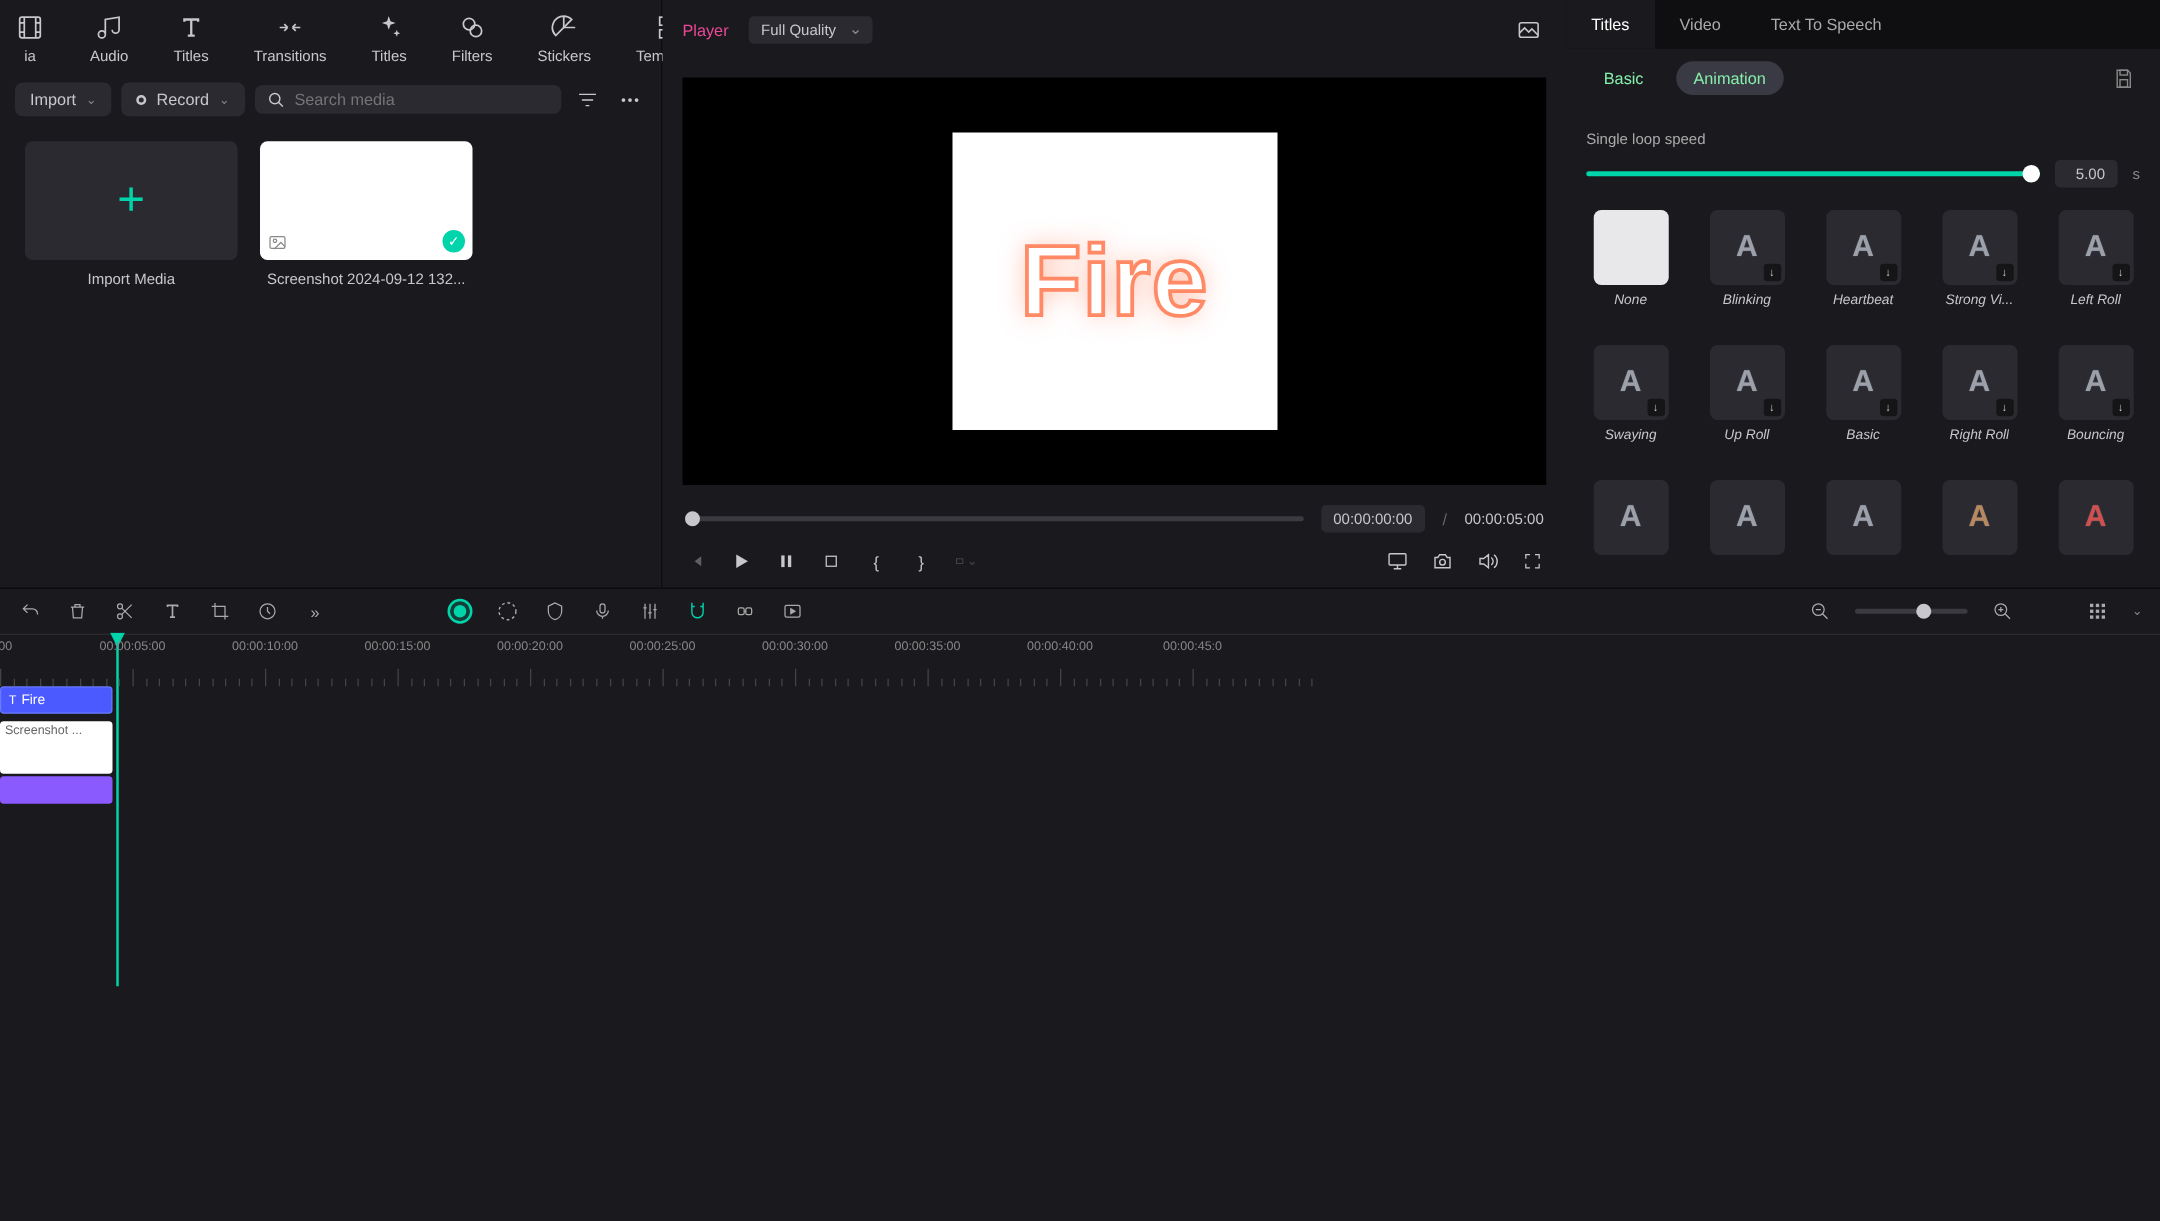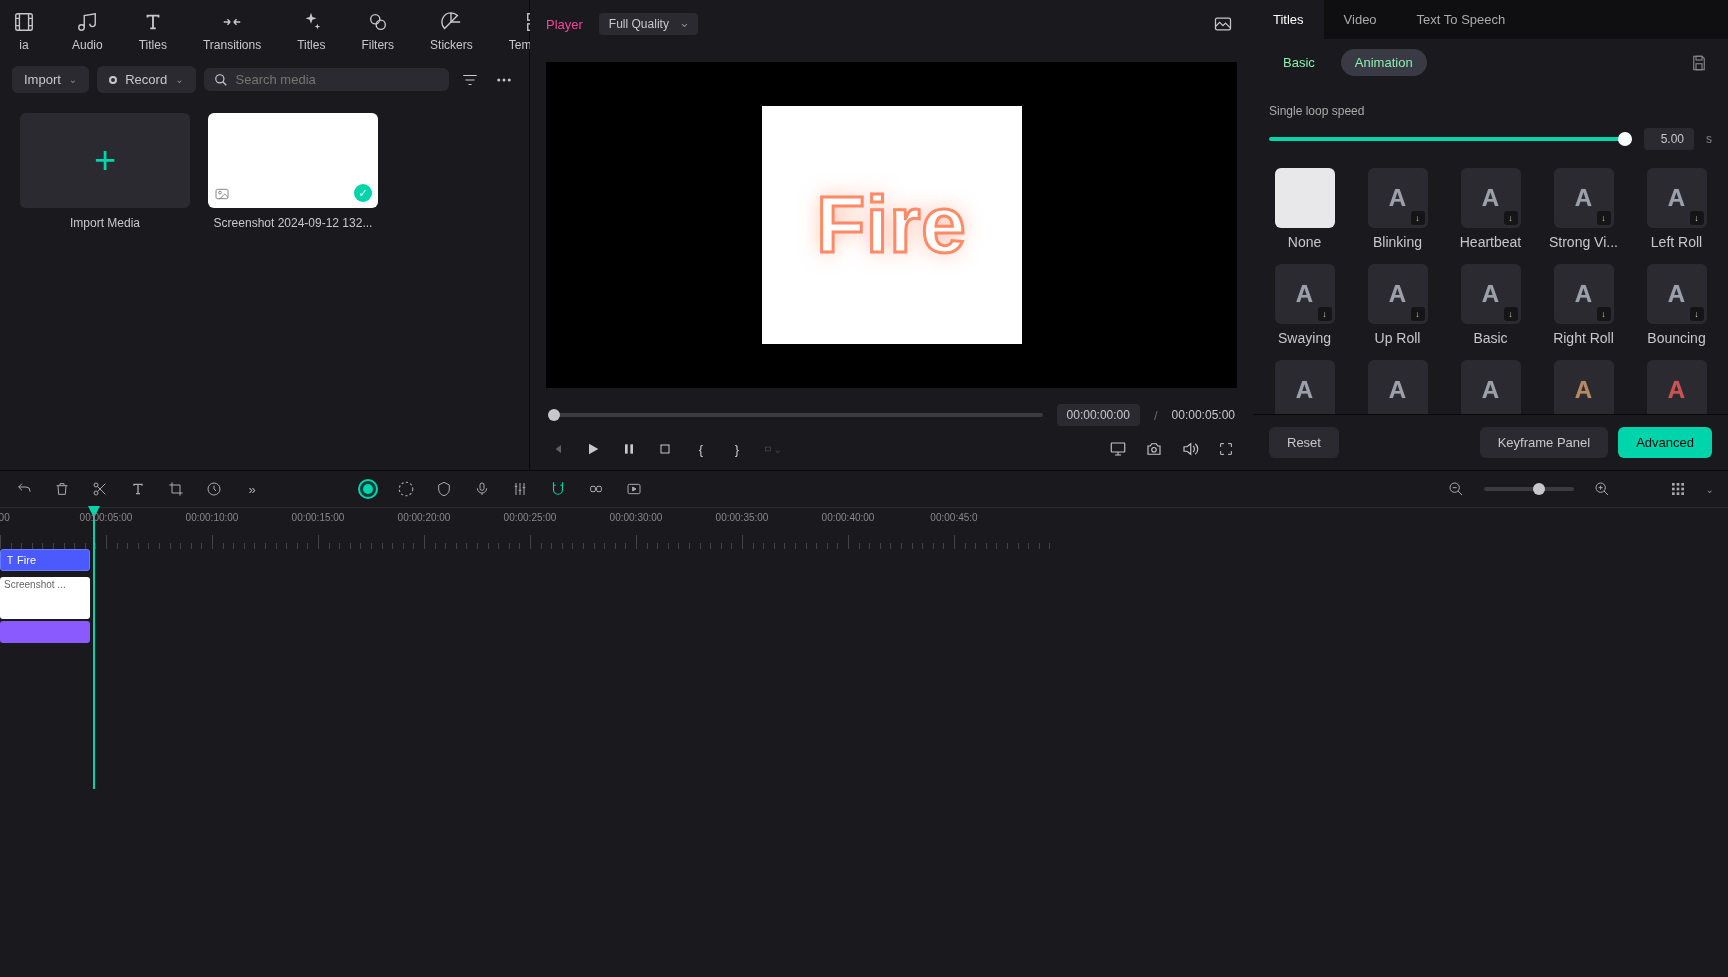--- a/index.html
+++ b/index.html
@@ -74,21 +74,21 @@
 .speed-row { display: flex; align-items: center; gap: 12px; }
 .speed-slider { flex: 1; height: 4px; background: #00d4aa; border-radius: 2px; position: relative; }
 .speed-slider-thumb { position: absolute; right: 0; top: -5px; width: 14px; height: 14px; background: #fff; border-radius: 50%; }
 .speed-value { background: #2a2a30; padding: 4px 10px; border-radius: 4px; font-size: 12px; min-width: 50px; text-align: right; }
 .speed-unit { color: #888; font-size: 12px; }
 
 .anim-grid { padding: 10px 14px; display: grid; grid-template-columns: repeat(5, 1fr); gap: 14px 18px; overflow-y: auto; flex: 1; }
 .anim-item { display: flex; flex-direction: column; align-items: center; gap: 6px; cursor: pointer; }
 .anim-tile { width: 60px; height: 60px; background: #2a2a30; border-radius: 6px; display: flex; align-items: center; justify-content: center; position: relative; font-size: 24px; font-weight: 700; color: #9ba0aa; }
 .anim-tile.none-tile { background: #e8e8ea; }
-.anim-name { font-size: 14px; color: #c8c8cc; text-align: left; white-space: nowrap; overflow: hidden; text-overflow: ellipsis; max-width: 72px; }
+.anim-name { font-size: 11px; color: #c8c8cc; text-align: left; white-space: nowrap; overflow: hidden; text-overflow: ellipsis; max-width: 72px; font-style: italic; }
 .dl-badge { position: absolute; bottom: 3px; right: 3px; width: 14px; height: 14px; background: rgba(0,0,0,0.5); border-radius: 3px; display: flex; align-items: center; justify-content: center; font-size: 9px; color: #ccc; }
 .anim-tile .ltr { text-shadow: 0 0 1px rgba(255,255,255,0.3); }
 
 .right-footer { display: flex; gap: 10px; padding: 12px 16px; border-top: 1px solid #0a0a0a; }
 .btn { padding: 8px 18px; border-radius: 6px; border: none; cursor: pointer; font-size: 13px; }
 .btn-gray { background: #2a2a30; color: #c8c8cc; }
 .btn-teal { background: #00d4aa; color: #0a0a0a; font-weight: 500; }
 .right-footer .spacer { flex: 1; }
 
 
@@ -452,26 +452,20 @@
             <div class="anim-tile">
               <span class="ltr" style="color: rgb(184, 136, 96);">A</span>
             </div>
           </div>
           <div class="anim-item">
             <div class="anim-tile">
               <span class="ltr" style="color: rgb(208, 80, 80);">A</span>
             </div>
           </div>
         </div>
-      <div class="right-footer">
-        <button class="btn btn-gray">Reset</button>
-        <span class="spacer"></span>
-        <button class="btn btn-gray">Keyframe Panel</button>
-        <button class="btn btn-teal">Advanced</button>
-      </div>
     </div>
   </div>
 
   <div class="timeline-area">
     <div class="timeline-toolbar">
       <span class="tl-ico">
           <svg width="16" height="16" viewBox="0 0 24 24" fill="none" stroke="currentColor" stroke-width="1.5">
             <path d="M9 14L4 9l5-5M4 9h11a6 6 0 016 6v1"></path>
           </svg>
         </span>

